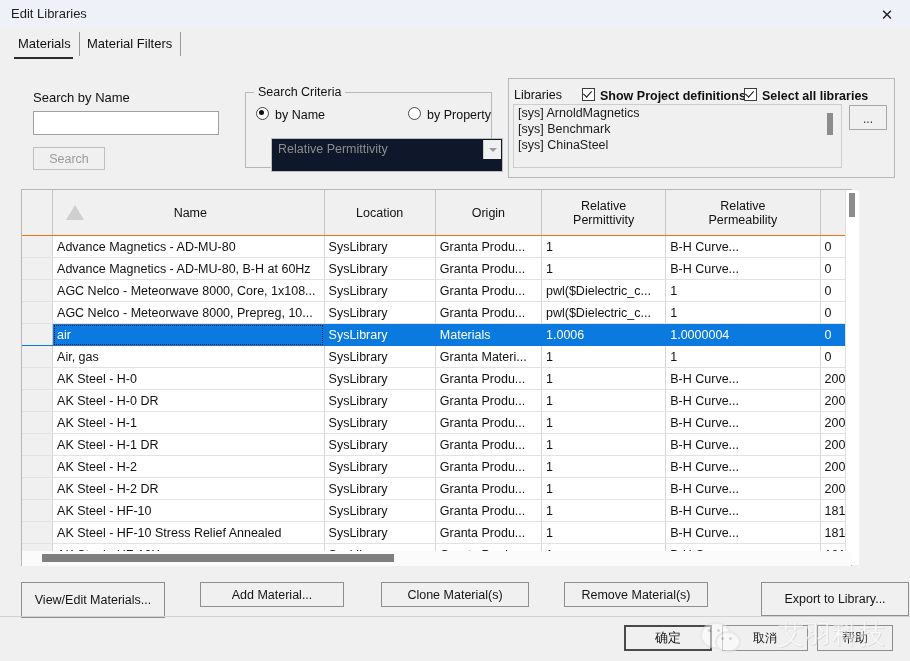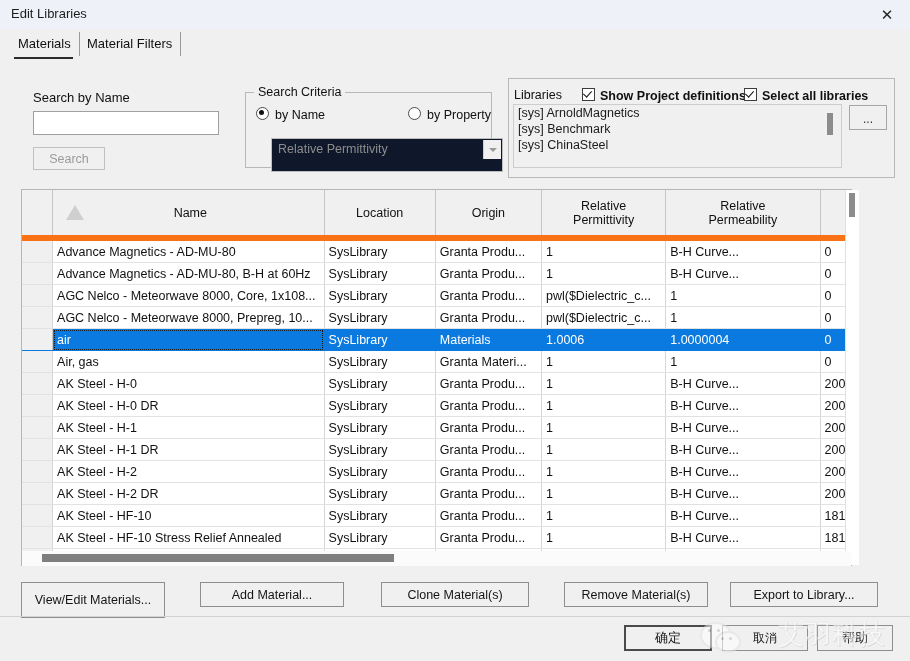--- a/index.html
+++ b/index.html
@@ -72,21 +72,21 @@
   #libScroll{position:absolute;left:824px;top:105px;width:12px;height:62px;background:#f0f0f0;}
   #libScroll .thumb{position:absolute;left:3px;top:8px;width:6px;height:22px;background:#8c8c8c;}
   #libMore{position:absolute;left:849px;top:105px;width:38px;height:25px;box-sizing:border-box;
       border:1px solid #a6a6a6;background:#f0f0f0;font-family:inherit;font-size:12px;color:#333;
       display:flex;align-items:flex-end;justify-content:center;padding-bottom:3px;}
 
   
   #tablePanel{position:absolute;left:21px;top:189px;width:831px;height:377px;background:#fff;
       border:1px solid #b6b6b6;box-sizing:border-box;overflow:hidden;}
   table.grid{border-collapse:collapse;table-layout:fixed;width:1010px;}
-  table.grid th{background:#f0f0f0;border-right:1px solid #c6c6c6;border-bottom:6px solid #f97316;
+  table.grid th{background:#f0f0f0;border-right:1px solid #c6c6c6;border-bottom:1px solid #f97316;
       font-weight:normal;font-size:12.5px;color:#111;height:45px;padding:0 5px;vertical-align:middle;}
   table.grid td{border-right:1px solid #d6d6d6;border-bottom:1px solid #e2e2e2;height:21px;
       font-size:12.5px;color:#111;padding:0 4px;white-space:nowrap;overflow:hidden;
       text-overflow:clip;vertical-align:middle;}
   th.c-sel,td.c-sel{width:20px;padding:0;}
   th.c-sel{background:#f0f0f0;}
   td.c-sel{background:#f0f0f0;border-right:1px solid #c6c6c6;}
   th.c-name{width:260px;}
   th.c-loc{width:100px;text-align:center;}
   th.c-ori{width:95px;text-align:center;}
@@ -108,21 +108,21 @@
   #hscrollTrack .thumb{position:absolute;left:20px;top:3px;width:352px;height:8px;background:#7f7f7f;}
 
   
   .btn{position:absolute;box-sizing:border-box;border:1px solid #8e8e8e;background:#f0f0f0;
       font-family:inherit;font-size:12.5px;color:#141414;text-align:center;white-space:nowrap;
       display:flex;align-items:center;justify-content:center;}
   #btnViewEdit{left:21px;top:582px;width:144px;height:36px;}
   #btnAdd{left:200px;top:582px;width:144px;height:25px;}
   #btnClone{left:381px;top:582px;width:148px;height:25px;}
   #btnRemove{left:564px;top:582px;width:144px;height:25px;}
-  #btnExport{left:730px;top:582px;width:148px;height:25px;}
+  #btnExport{left:761px;top:582px;width:148px;height:34px;}
 
   .sep{position:absolute;left:0;top:616px;width:910px;height:1px;background:#d2d2d2;}
 
   #btnOK{left:624px;top:625px;width:88px;height:26px;border:2px solid #4a4a4a;font-size:13px;}
   #btnCancel{left:722px;top:625px;width:86px;height:26px;font-size:12px;}
   #btnHelp{left:817px;top:625px;width:76px;height:26px;font-size:13px;}
 
   
   #watermark{position:absolute;left:700px;top:604px;width:200px;height:48px;pointer-events:none;
       display:flex;align-items:flex-end;opacity:.55;gap:32px;}

